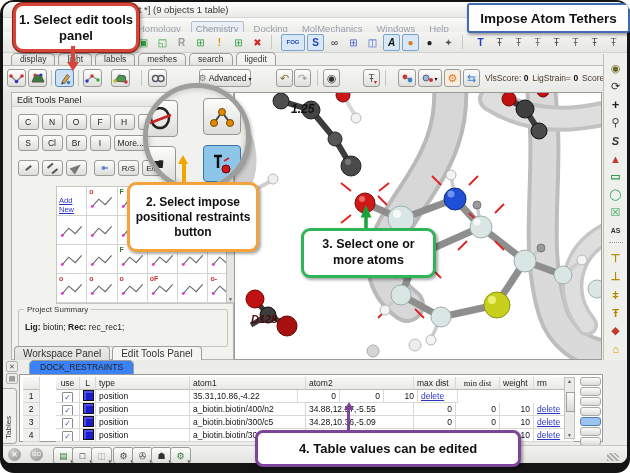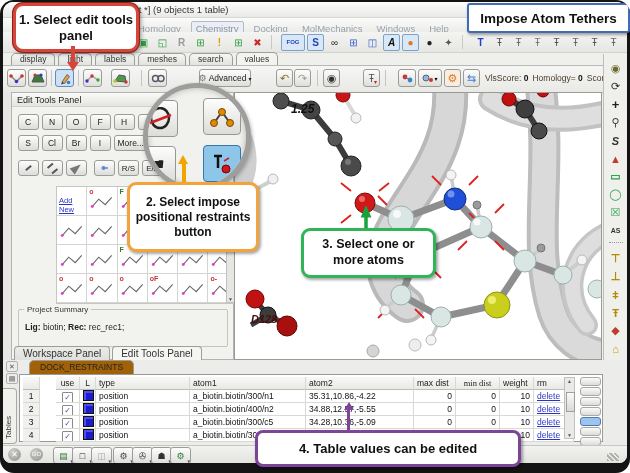--- a/index.html
+++ b/index.html
@@ -52,21 +52,21 @@
   .panel-tab[data-active="true"]{background:#f5f5f2;}
   
   #viewport{left:231px;top:90px;width:368px;height:268px;background:#fff;border:1px solid #9a9a97;box-sizing:border-box;overflow:hidden;}
   
   #righttb{left:600px;top:52px;width:24px;height:391px;background:#efefec;border-left:1px solid #bdbdba;display:flex;flex-direction:column;align-items:center;padding-top:6px;box-sizing:border-box;}
   .rt{width:17px;height:17px;margin-bottom:1px;display:flex;align-items:center;justify-content:center;font-size:11px;flex:none;}
   .rt[data-sep="true"]{height:5px;width:14px;border-top:1px dotted #9a9a97;margin:2px 0;}
   .rt[data-small="true"]{font-size:7px;font-weight:bold;}
   
   #tablepanel{left:0;top:358px;width:624px;height:85px;background:#ececea;}
-  #dock-tab{position:absolute;left:26px;top:0px;font-size:8.5px;color:#222;border:1px solid #9d9d9a;border-bottom:none;border-radius:5px 5px 0 0;background:#a16207;padding:1px 10px 2px;}
+  #dock-tab{position:absolute;left:26px;top:0px;font-size:8.5px;color:#222;border:1px solid #9d9d9a;border-bottom:none;border-radius:5px 5px 0 0;background:#3b82f6;padding:1px 10px 2px;}
   #tablebox{position:absolute;left:16px;top:14px;width:584px;height:68px;background:#fff;border:1px solid #9a9a97;box-sizing:border-box;}
   .tgrid{position:absolute;left:3px;top:2px;}
   .trow{display:flex;height:13px;line-height:13px;font-size:8.5px;color:#111;}
   .trow>div{border-right:1px solid #d8d8d5;border-bottom:1px solid #d8d8d5;padding:0 3px;box-sizing:border-box;overflow:hidden;white-space:nowrap;flex:none;}
   .thead>div{background:linear-gradient(#f8f8f6,#e9e9e6);color:#222;border-bottom:1px solid #bcbcb9;}
   .c-n{width:17px;text-align:center;background:#f0f0ee;}
   .c-use{width:24px;text-align:center;margin-left:16px;}
   .c-l{width:16px;text-align:center;}
   .c-type{width:94px;}
   .c-a1{width:116px;}
@@ -150,21 +150,21 @@
         <span class="tb1-ico" style="color:#666">Ŧ</span>
       </div>
 
   <div class="abs" id="tabrow">
 
   <span class="top-tab">display</span>
         <span class="top-tab">light</span>
         <span class="top-tab">labels</span>
         <span class="top-tab">meshes</span>
         <span class="top-tab">search</span>
-        <span class="top-tab" data-active="true">values</span>
+        <span class="top-tab" data-active="true">ligedit</span>
       </div>
 
   <div class="abs" id="toolbar2">
     <div class="btn" style="left:4px;width:19px;">
       <svg width="15" height="11">
             <path d="M2,3 L7.5,8.5 L13,3" stroke="#888" fill="none" stroke-width="1.5"></path>
             <circle cx="2" cy="3" r="1.8" fill="#c33"></circle>
             <circle cx="7.5" cy="8.5" r="1.8" fill="#33c"></circle>
             <circle cx="13" cy="3" r="1.8" fill="#c33"></circle>
           </svg>
@@ -245,21 +245,21 @@
       <span style="font-size:6px;">▾</span>
     </div>
     <div class="btn" style="left:441px;width:17px;font-size:11px;color:#e07820;background:#f7ede0;">
           <span>⚙</span>
         </div>
     <div class="btn" style="left:460px;width:17px;font-size:11px;color:#3a7fd0;">
           <span>⇆</span>
         </div>
     <div id="scores">
       
-    <span class="score-seg"><span>VlsScore:</span> <b>0</b></span><span class="score-seg"><span>Homology=</span> <b>0</b></span><span class="score-seg"><span>Score:</span> <b>0</b></span></div>
+    <span class="score-seg"><span>VlsScore:</span> <b>0</b></span><span class="score-seg"><span>LigStrain=</span> <b>0</b></span><span class="score-seg"><span>Score:</span> <b>0</b></span></div>
   </div>
 
   <div class="abs" id="dockstrip"></div>
 
   <div class="abs" id="editpanel">
     <div id="ep-header">
       <span>Edit Tools Panel</span>
       <span class="ep-hbtn" style="right:16px;">❒</span>
       <span class="ep-hbtn" style="right:3px;">✕</span>
     </div>
@@ -724,21 +724,20 @@
           <div class="c-w" style="text-align:left;">weight</div>
           <div class="c-rm">rm</div>
         </div>
         <div>
 
             <div class="trow">
               <div class="c-n">1</div>
               <div class="c-use"><span class="chk"></span></div>
               <div class="c-l"><span class="lsq"></span></div>
               <div class="c-type">position</div>
-              <div class="c-a1">a_biotin.biotin/300/n1</div>
               <div class="c-a2">35.31,10.86,-4.22</div>
               <div class="c-max">0</div>
               <div class="c-min">0</div>
               <div class="c-w">10</div>
               <div class="c-rm"><a class="dellink">delete</a></div>
             </div>
 
             <div class="trow">
               <div class="c-n">2</div>
               <div class="c-use"><span class="chk"></span></div>

